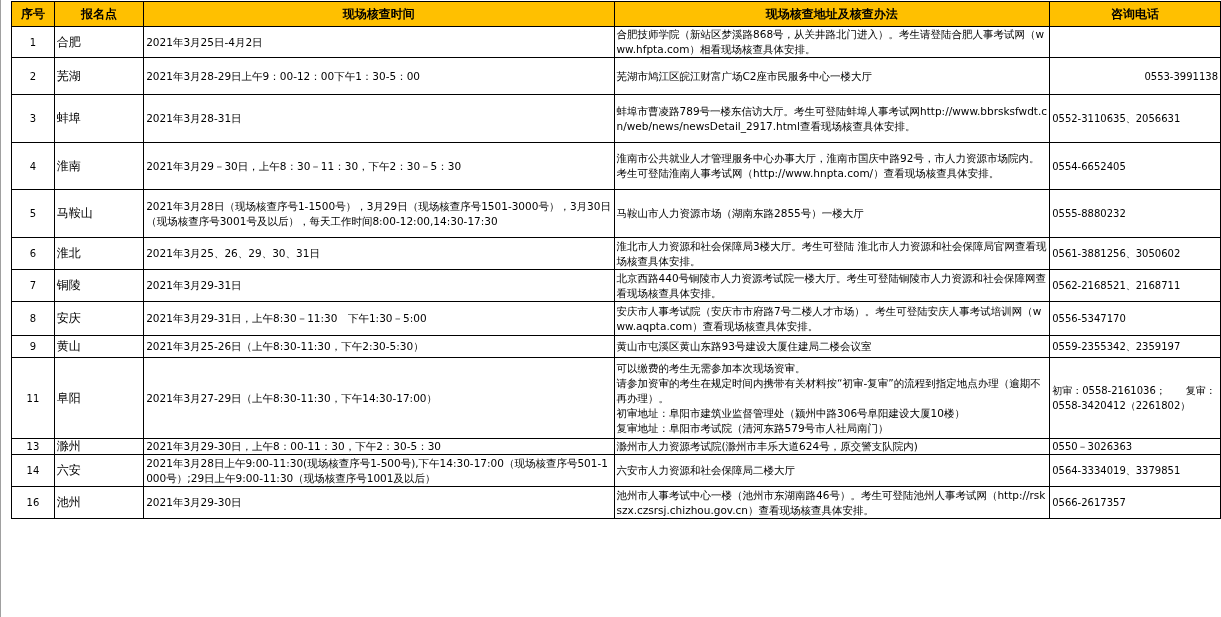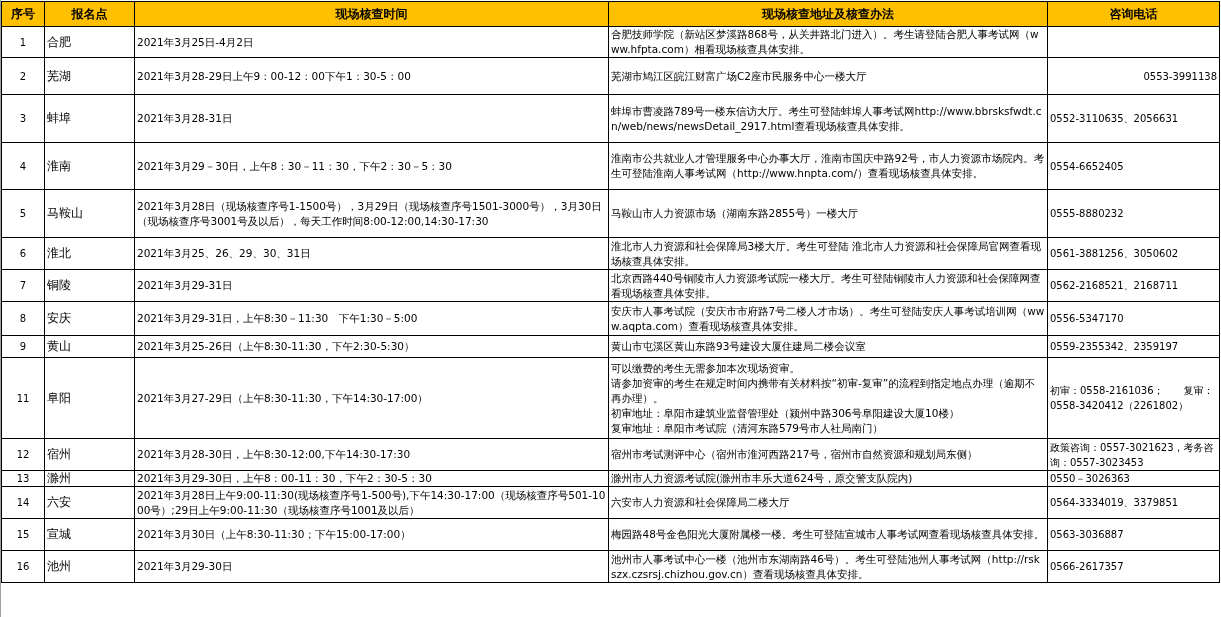--- a/index.html
+++ b/index.html
@@ -1,20 +1,20 @@
 <!DOCTYPE html>
 <html><head>
 <meta charset="utf-8">
 <style>
   html, body { margin: 0; padding: 0; background: #ffffff; }
   body { width: 1221px; height: 617px; overflow: hidden; position: relative; }
   .frame { position: absolute; left: 0; top: 0; width: 1221px; height: 617px; background: #ffffff; }
   .leftbar { position: absolute; left: 0; top: 0; width: 1px; height: 617px; background: #a0a0a0; }
   table.sheet {
-    position: absolute; left: 1px; top: 1px;
+    position: absolute; left: 11px; top: 1px;
     border-collapse: collapse; table-layout: fixed;
     font-family: "DejaVu Sans", sans-serif;
     font-size: 10.5px; color: #000000;
   }
   table.sheet td, table.sheet th {
     border: 1px solid #000000;
     padding: 0 2px;
     overflow: hidden;
     vertical-align: middle;
     line-height: 15px;
@@ -144,57 +144,39 @@
           <td class="c-site" style="height: 80px;">阜阳</td>
           <td class="c-time" style="height: 80px;">2021年3月27-29日（上午8:30-11:30，下午14:30-17:00）</td>
           <td class="c-addr" style="height: 80px;">
             <span class="addr-line">可以缴费的考生无需参加本次现场资审。</span>
             <span class="addr-line">请参加资审的考生在规定时间内携带有关材料按“初审-复审”的流程到指定地点办理（逾期不再办理）。</span>
             <span class="addr-line">初审地址：阜阳市建筑业监督管理处（颍州中路306号阜阳建设大厦10楼）</span>
             <span class="addr-line">复审地址：阜阳市考试院（清河东路579号市人社局南门）</span>
           </td>
           <td class="c-phone" style="height: 80px;">初审：0558-2161036；　　复审：0558-3420412（2261802）</td>
         </tr>
-        <tr style="height: 32px;">
-          <td class="c-no" style="height: 31px;">12</td>
-          <td class="c-site" style="height: 31px;">宿州</td>
-          <td class="c-time" style="height: 31px;">2021年3月28-30日，上午8:30-12:00,下午14:30-17:30</td>
-          <td class="c-addr" style="height: 31px;">
-            <span class="addr-line">宿州市考试测评中心（宿州市淮河西路217号，宿州市自然资源和规划局东侧）</span>
-          </td>
-          <td class="c-phone" style="height: 31px;">政策咨询：0557-3021623，考务咨询：0557-3023453</td>
-        </tr>
         <tr style="height: 16px;">
           <td class="c-no" style="height: 15px;">13</td>
           <td class="c-site" style="height: 15px;">滁州</td>
           <td class="c-time" style="height: 15px;">2021年3月29-30日，上午8：00-11：30，下午2：30-5：30</td>
           <td class="c-addr" style="height: 15px;">
             <span class="addr-line">滁州市人力资源考试院(滁州市丰乐大道624号，原交警支队院内)</span>
           </td>
           <td class="c-phone" style="height: 15px;">0550－3026363</td>
         </tr>
         <tr style="height: 32px;">
           <td class="c-no" style="height: 31px;">14</td>
           <td class="c-site" style="height: 31px;">六安</td>
           <td class="c-time" style="height: 31px;">2021年3月28日上午9:00-11:30(现场核查序号1-500号),下午14:30-17:00（现场核查序号501-1000号）;29日上午9:00-11:30（现场核查序号1001及以后）</td>
           <td class="c-addr" style="height: 31px;">
             <span class="addr-line">六安市人力资源和社会保障局二楼大厅</span>
           </td>
           <td class="c-phone" style="height: 31px;">0564-3334019、3379851</td>
         </tr>
         <tr style="height: 32px;">
-          <td class="c-no" style="height: 31px;">15</td>
-          <td class="c-site" style="height: 31px;">宣城</td>
-          <td class="c-time" style="height: 31px;">2021年3月30日（上午8:30-11:30；下午15:00-17:00）</td>
-          <td class="c-addr" style="height: 31px;">
-            <span class="addr-line">梅园路48号金色阳光大厦附属楼一楼。考生可登陆宣城市人事考试网查看现场核查具体安排。</span>
-          </td>
-          <td class="c-phone" style="height: 31px;">0563-3036887</td>
-        </tr>
-        <tr style="height: 32px;">
           <td class="c-no" style="height: 31px;">16</td>
           <td class="c-site" style="height: 31px;">池州</td>
           <td class="c-time" style="height: 31px;">2021年3月29-30日</td>
           <td class="c-addr" style="height: 31px;">
             <span class="addr-line">池州市人事考试中心一楼（池州市东湖南路46号）。考生可登陆池州人事考试网（http://rskszx.czsrsj.chizhou.gov.cn）查看现场核查具体安排。</span>
           </td>
           <td class="c-phone" style="height: 31px;">0566-2617357</td>
         </tr>
       </tbody>
   </table>

